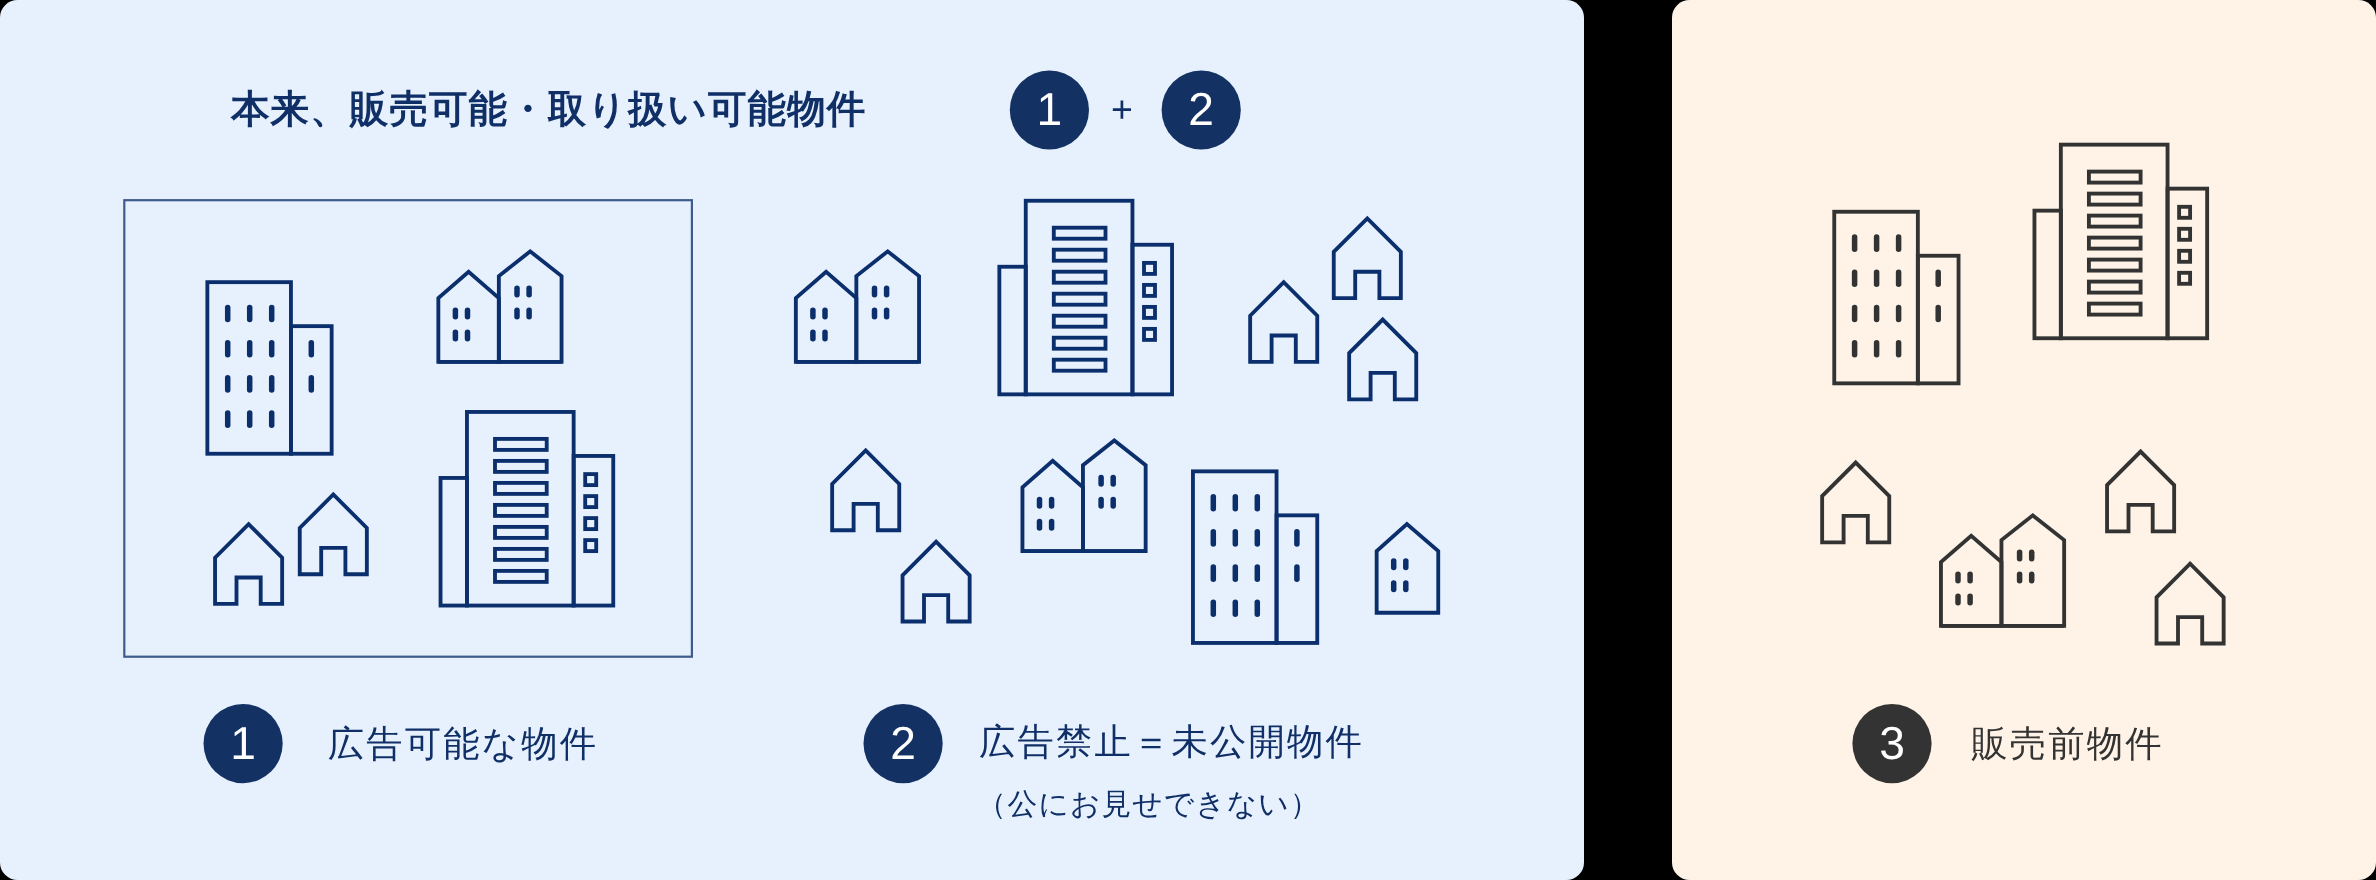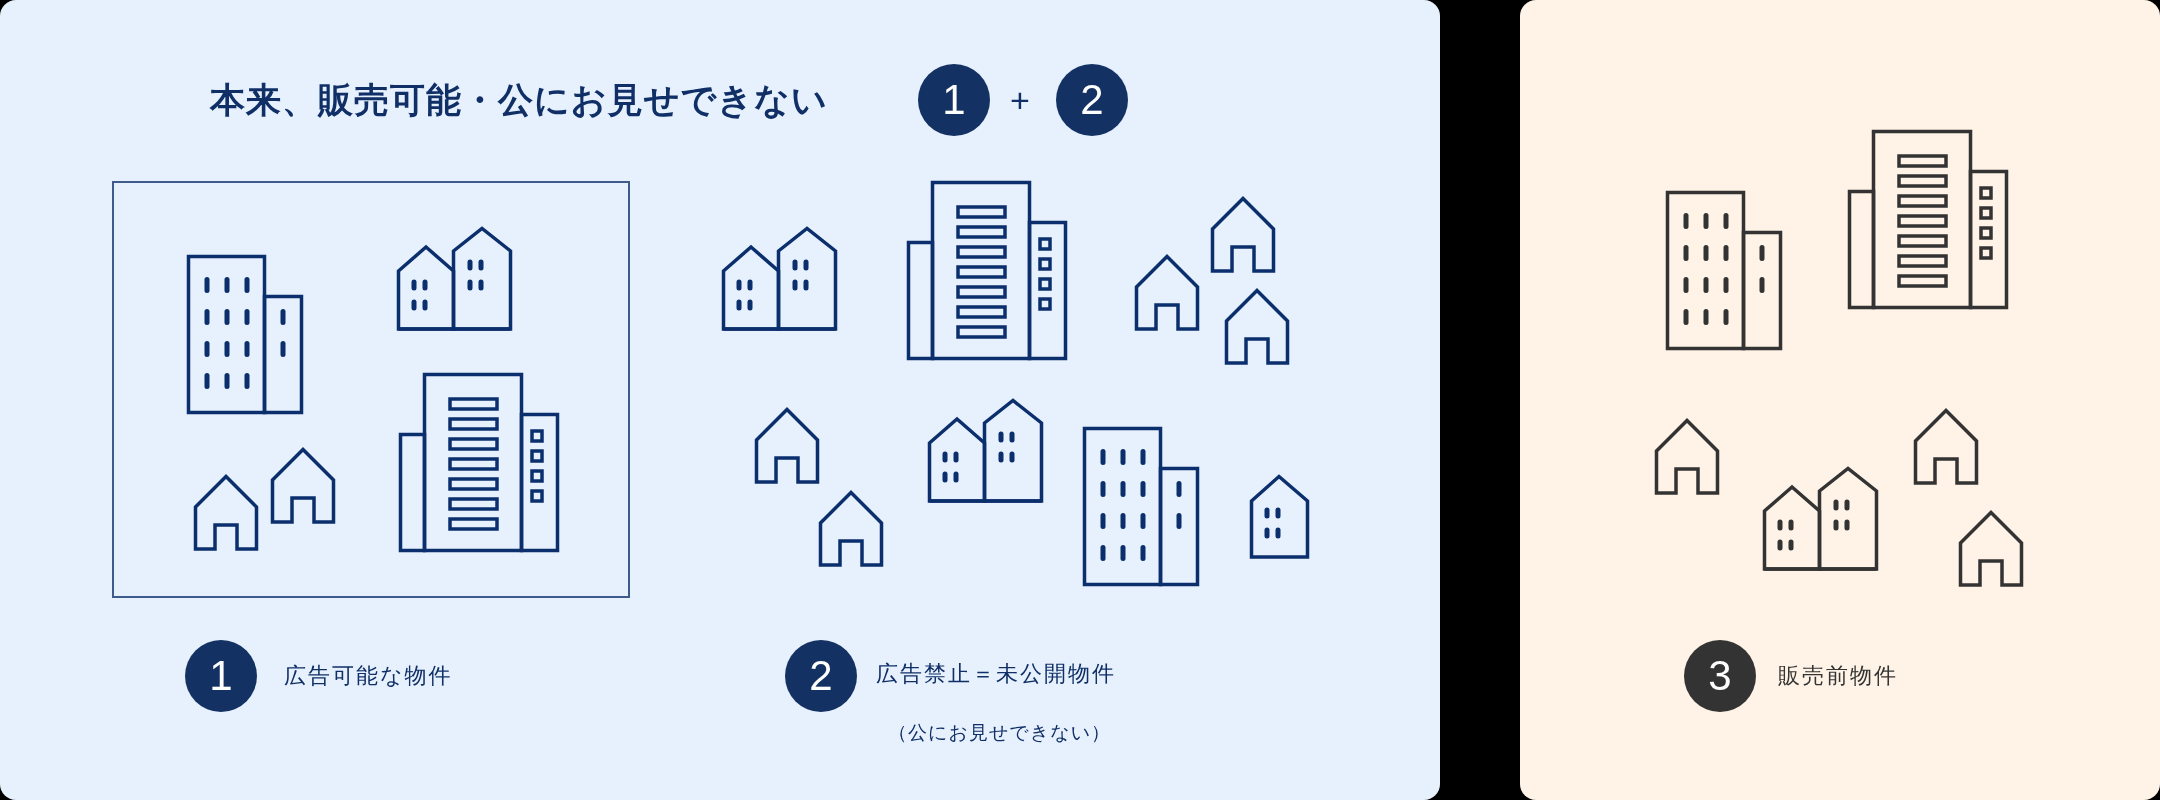--- a/index.html
+++ b/index.html
@@ -10,32 +10,32 @@
   .panel-cream { left: 1520px; width: 640px; background: #fef3e6; }
   .title { position: absolute; left: 210px; top: 76px; font-size: 35px; font-weight: bold; color: #0f2f66; letter-spacing: 1px; white-space: nowrap; line-height: 48px; }
   .badge { position: absolute; width: 72px; height: 72px; border-radius: 50%; color: #ffffff; font-family: "Liberation Sans", sans-serif; font-size: 42px; line-height: 72px; text-align: center; }
   .badge.navy { background: #143163; }
   .badge.dark { background: #333333; }
   .plus { position: absolute; left: 1010px; top: 74px; font-size: 34px; color: #0f2f66; line-height: 52px; font-family: "Liberation Sans", sans-serif; }
   .frame { position: absolute; left: 112px; top: 181px; width: 518px; height: 417px; border: 2px solid #3e5b8c; box-sizing: border-box; }
   .icon { position: absolute; overflow: visible; }
   .icon.navy { stroke: #0b2f6c; color: #0b2f6c; }
   .icon.dark { stroke: #333333; color: #333333; }
-  .label { position: absolute; font-size: 22px; white-space: nowrap; line-height: 44px; letter-spacing: 2px; }
+  .label { position: absolute; font-size: 33px; white-space: nowrap; line-height: 44px; letter-spacing: 2px; margin-left: 14px; }
   .label.navy { color: #0f2f66; }
   .label.dark { color: #333333; text-align: right; }
-  .sublabel { position: absolute; font-size: 19px; white-space: nowrap; line-height: 36px; color: #0f2f66; letter-spacing: 1px; }
+  .sublabel { position: absolute; font-size: 27px; white-space: nowrap; line-height: 36px; color: #0f2f66; letter-spacing: 1px; }
 </style>
 </head>
 <body>
 
 <div class="panel panel-blue"></div>
 <div class="panel panel-cream"></div>
 
-<div class="title">本来、販売可能・公にお見せできない</div>
+<div class="title">本来、販売可能・取り扱い可能物件</div>
 <div class="badge navy" style="left:918px; top:64px;">1</div>
 <div class="plus">+</div>
 <div class="badge navy" style="left:1056px; top:64px;">2</div>
 
 <div class="frame"></div>
 
 <div id="icon-layer">
     <svg class="icon navy" width="116" height="160" viewBox="0 0 116 160" style="left:187px; top:255px;">
       <rect x="1.5" y="1.5" width="76" height="156" stroke-width="3.5" fill="none" stroke-linejoin="miter"></rect>
       <rect x="77.5" y="41.5" width="37" height="116" stroke-width="3.5" fill="none" stroke-linejoin="miter"></rect>

